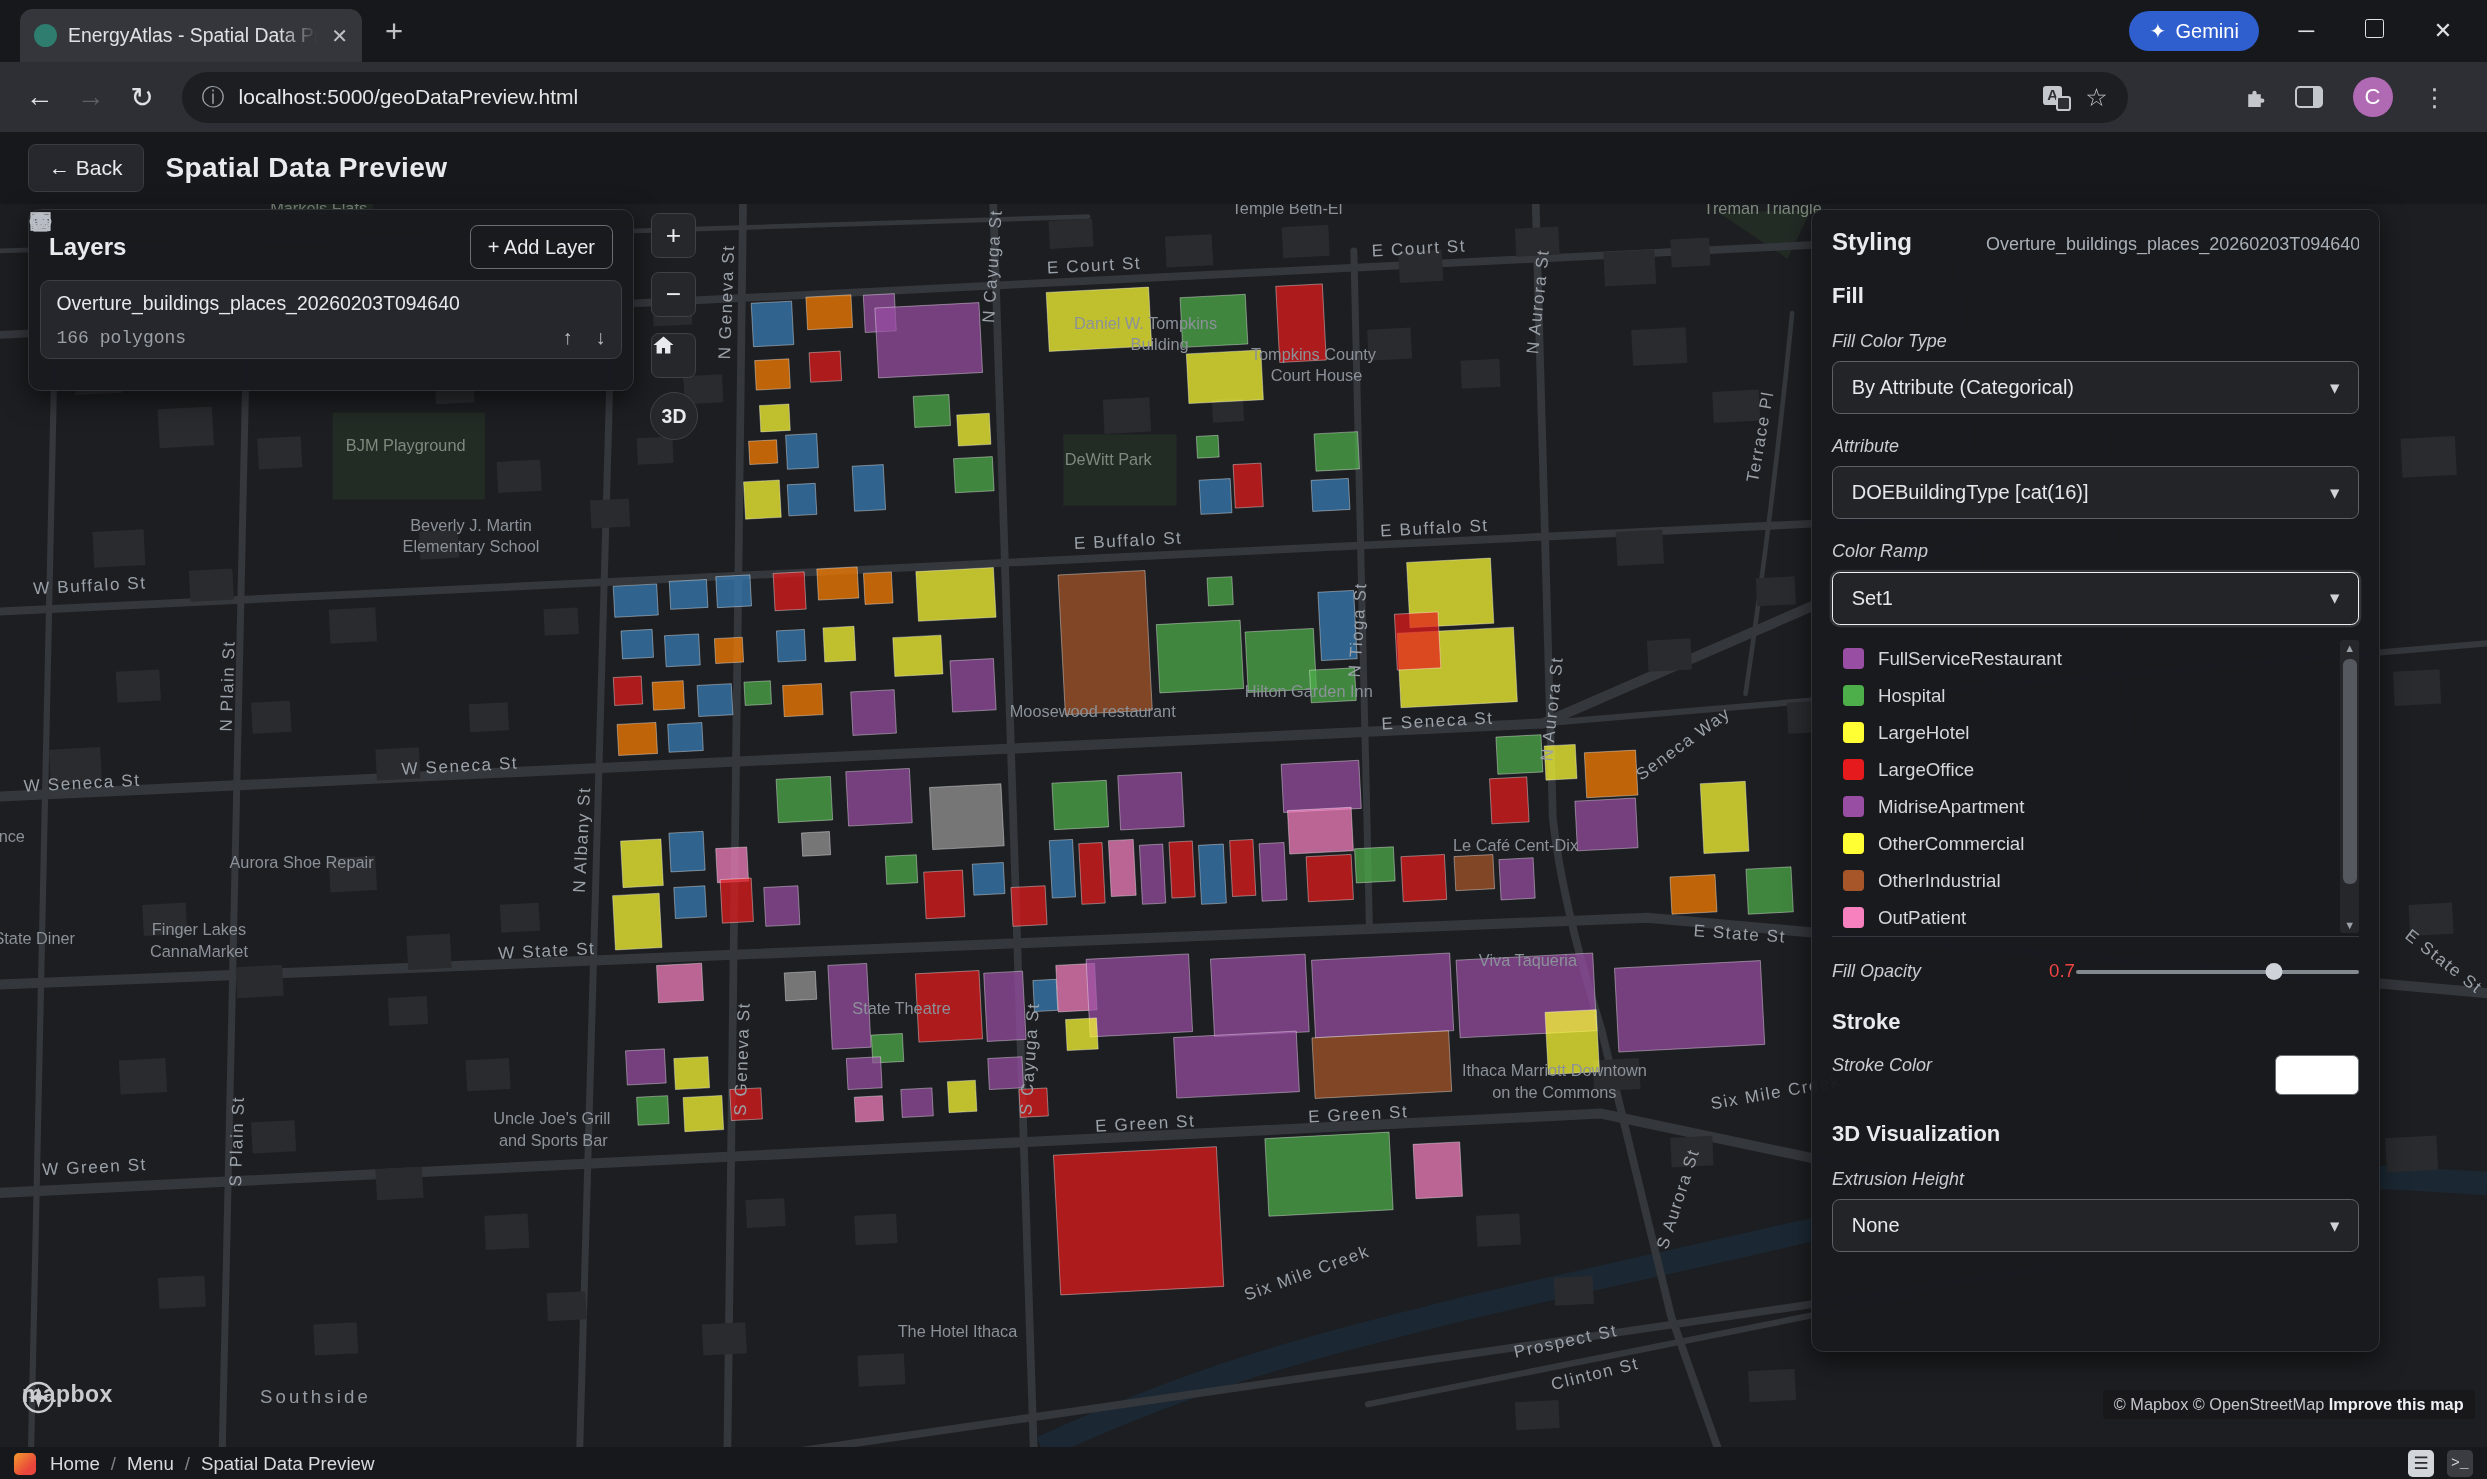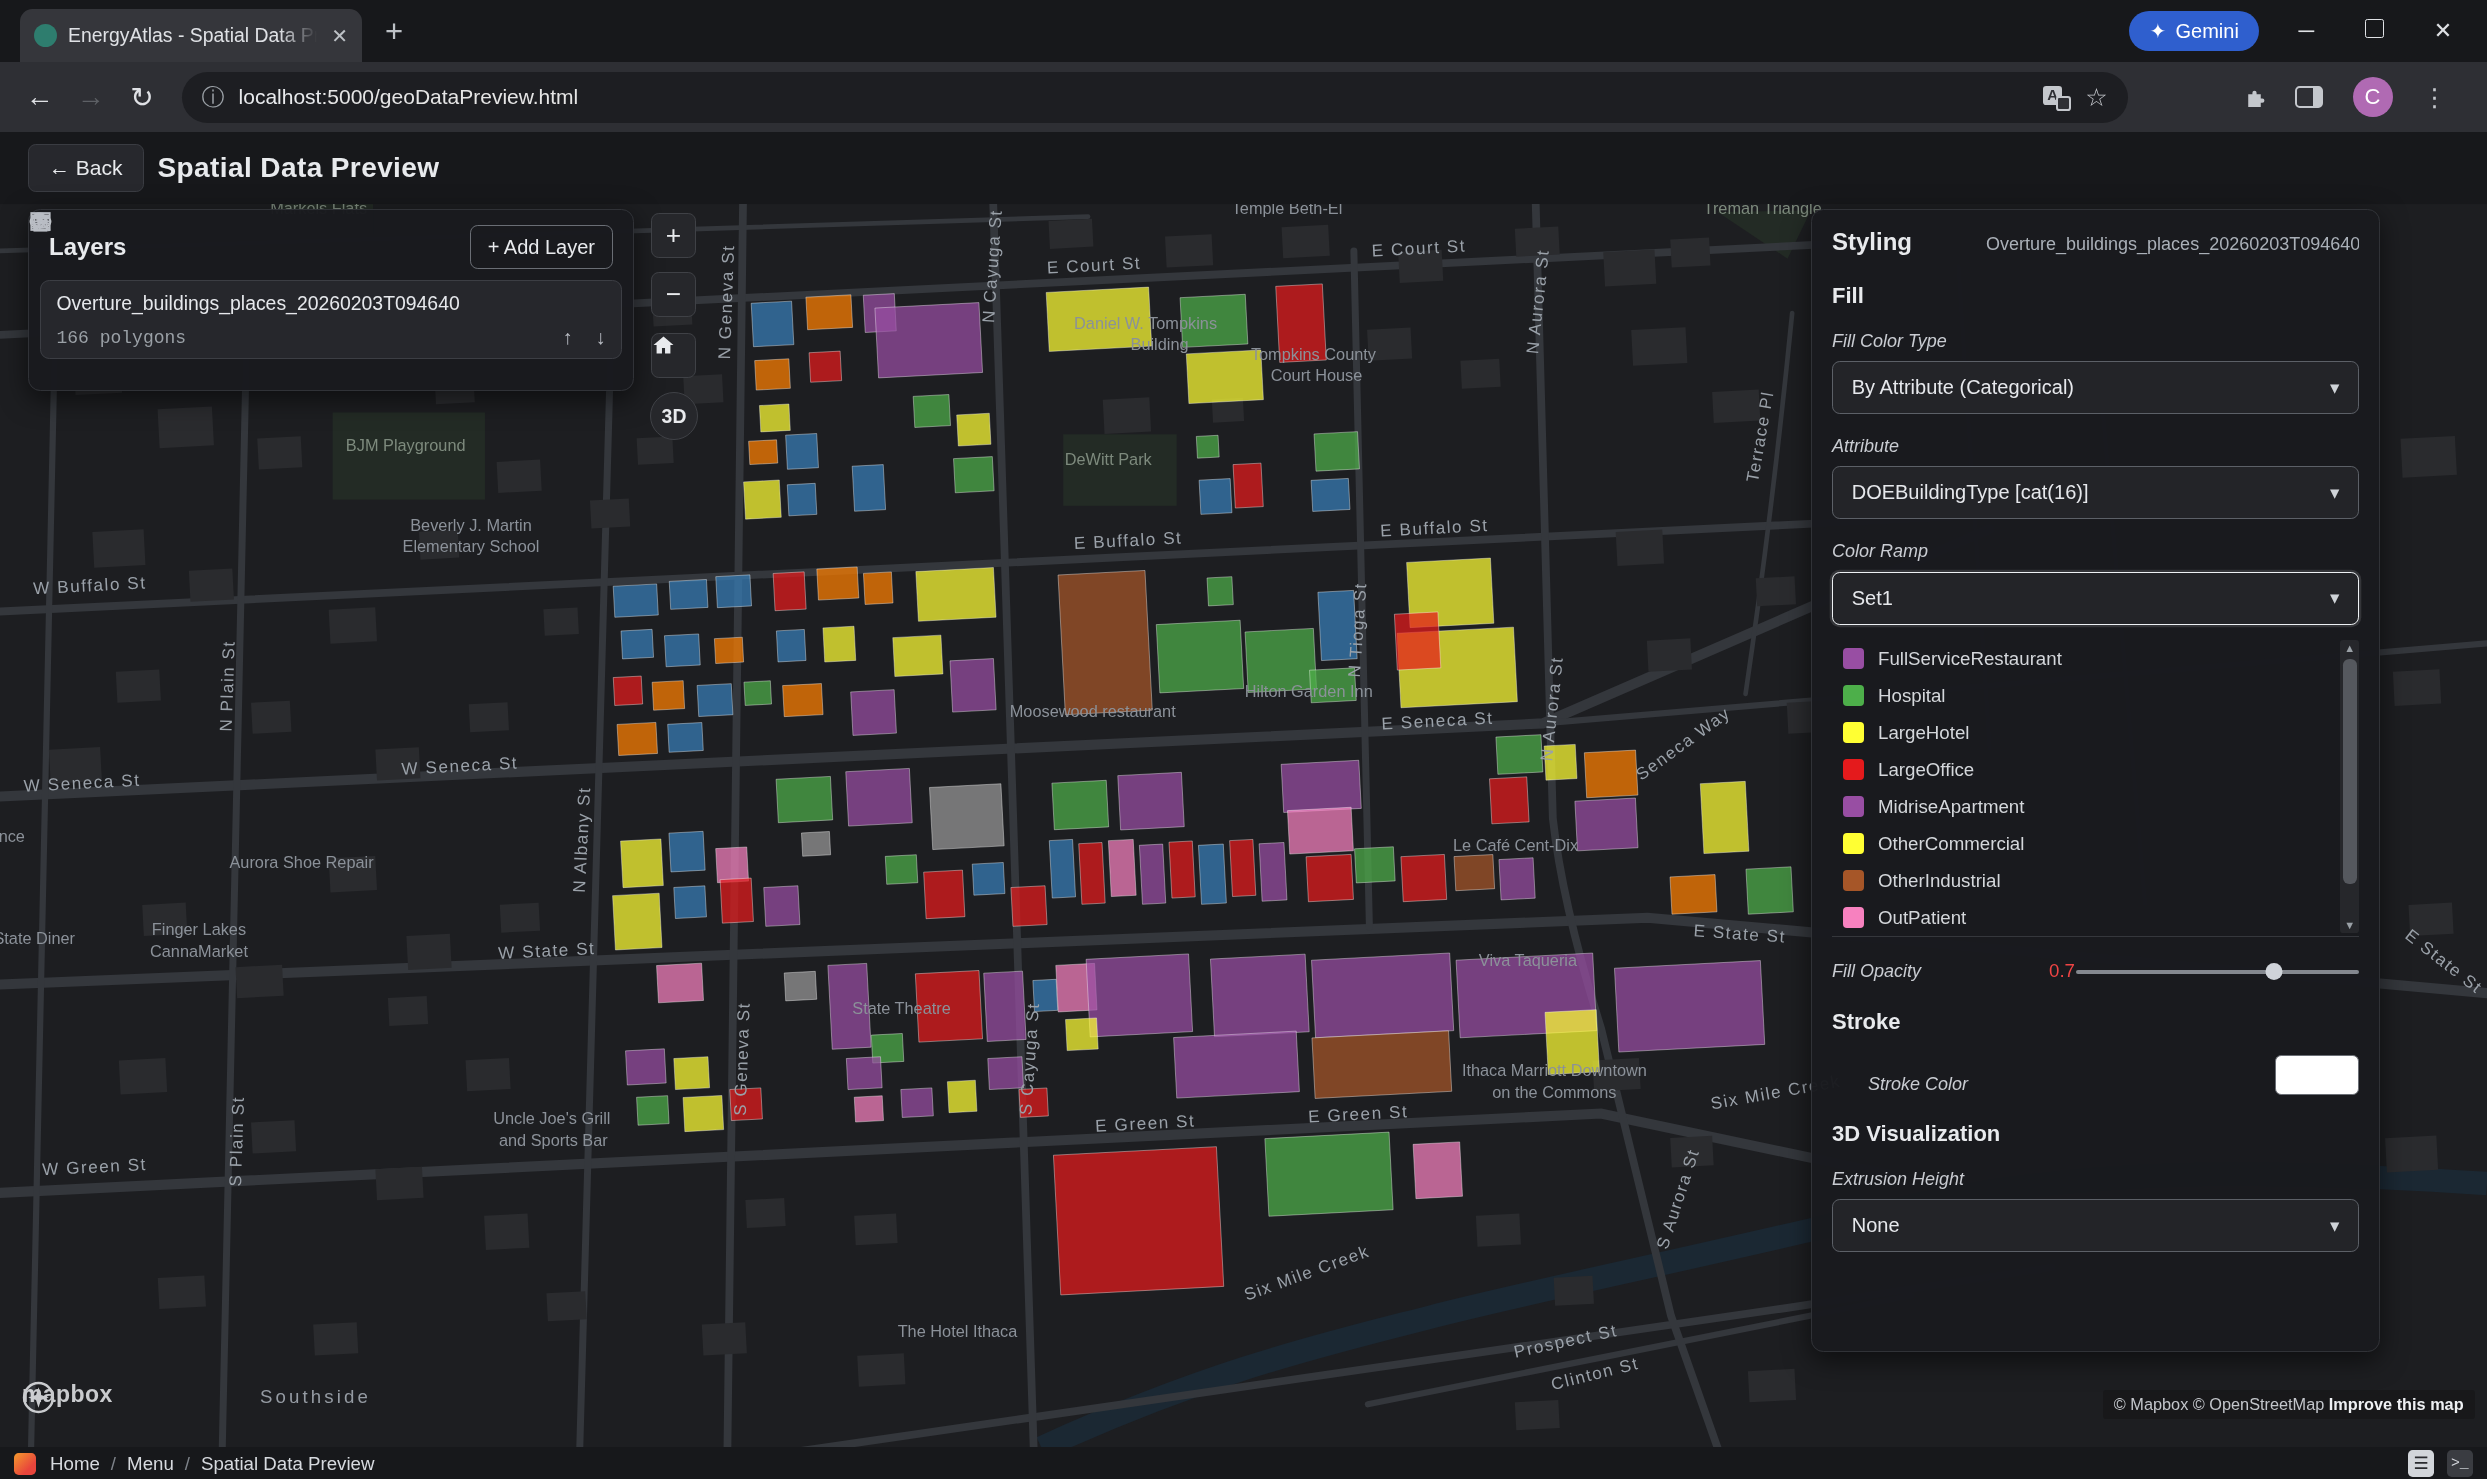--- a/index.html
+++ b/index.html
@@ -40,21 +40,21 @@
     border-radius:3.1px; color:#2e2f34; font-size:14.8px; font-weight:bold; text-align:center; line-height:18.7px; }
   .translate-ic .bx2 { position:absolute; right:0; bottom:0; width:15.5px; height:15.5px;
     border:2.3px solid #c4c7cc; border-radius:3.1px; background:#2e2f34; }
   .avatar { width:40px; height:40px; border-radius:50%; background:#b06ab3; color:#fff;
     font-size:22px; display:flex; align-items:center; justify-content:center; flex:none; }
   .sidepanel-ic { width:28px; height:22px; border:2.3px solid #c4c7cc; border-radius:4.7px; position:relative; flex:none; }
   .sidepanel-ic::after { content:""; position:absolute; right:0; top:0; bottom:0; width:8.5px; background:#c4c7cc; }
 
   
   .appheader { position:absolute; left:0; top:132px; width:2487px; height:72px; background:#17181b;
-    display:flex; align-items:center; padding:0 28px; gap:14px; }
+    display:flex; align-items:center; padding:0 28px; gap:22px; }
   .backbtn { height:48px; background:#27282d; border:0.8px solid #3a3c42; border-radius:7.8px;
     display:flex; align-items:center; padding:0 20px; font-size:21px; color:#e8eaed; }
   .apptitle { font-size:28px; font-weight:bold; letter-spacing:0.4px; }
 
   
   .mapwrap { position:absolute; left:0; top:204px; width:2487px; height:1244px; background:#1d1e21; }
   .mapwrap svg { position:absolute; left:0; top:0; }
   svg text { font-family:"Liberation Sans", sans-serif; }
   .lbl-street { font-size:22px; fill:#9aa1a9; letter-spacing:2px; text-anchor:middle; }
   .lbl-poi { font-size:21px; fill:#8b9199; text-anchor:middle; }
@@ -105,21 +105,21 @@
   .legend-lb { font-size:18.7px; color:#d4d7db; }
   .legend-sb { position:absolute; right:0; top:0; bottom:3.1px; width:18.7px; background:#26272b; border-radius:3.1px; }
   .legend-sb .arr { position:absolute; left:0; right:0; text-align:center; font-size:11px; color:#9aa0a6; }
   .legend-sb .thumb { position:absolute; left:2.3px; right:2.3px; top:18.7px; height:225px; background:#55585e; border-radius:6.2px; }
   .opacity-row { display:flex; align-items:center; margin-top:23px; }
   .opacity-val { margin-left:auto; font-size:18.7px; color:#ef4444; margin-right:1px; }
   .slider { position:relative; width:283px; height:18.7px; }
   .slider .track { position:absolute; left:0; right:0; top:7.8px; height:3.9px; background:#84888f; border-radius:2.3px; }
   .slider .thumb { position:absolute; top:0.8px; width:17px; height:17px; border-radius:50%;
     background:#cfd3d9; transform:translateX(-8.5px); }
-  .stroke-row { display:flex; align-items:flex-end; margin-top:20px;margin-left:36px; }
+  .stroke-row { display:flex; align-items:flex-start; margin-top:20px; }
   .sw-btn { margin-left:auto; width:84px; height:40px; border-radius:6.2px; border:0.8px solid #6a6e75; }
 
   
   .mblogo { position:absolute; left:22px; bottom:40px; display:flex; align-items:center; gap:7.8px; opacity:.85; }
   .mblogo .circ { width:33px; height:33px; }
   .mblogo .word { font-size:23px; font-weight:bold; color:#e8eaed; letter-spacing:0.4px; }
   .attrib { position:absolute; right:12.4px; bottom:29.5px; font-size:16.3px; color:#c3c6cb;
     background:rgba(20,20,22,.55); padding:4.7px 11px; border-radius:3.1px; }
   .attrib b { color:#eef0f3; }
 

